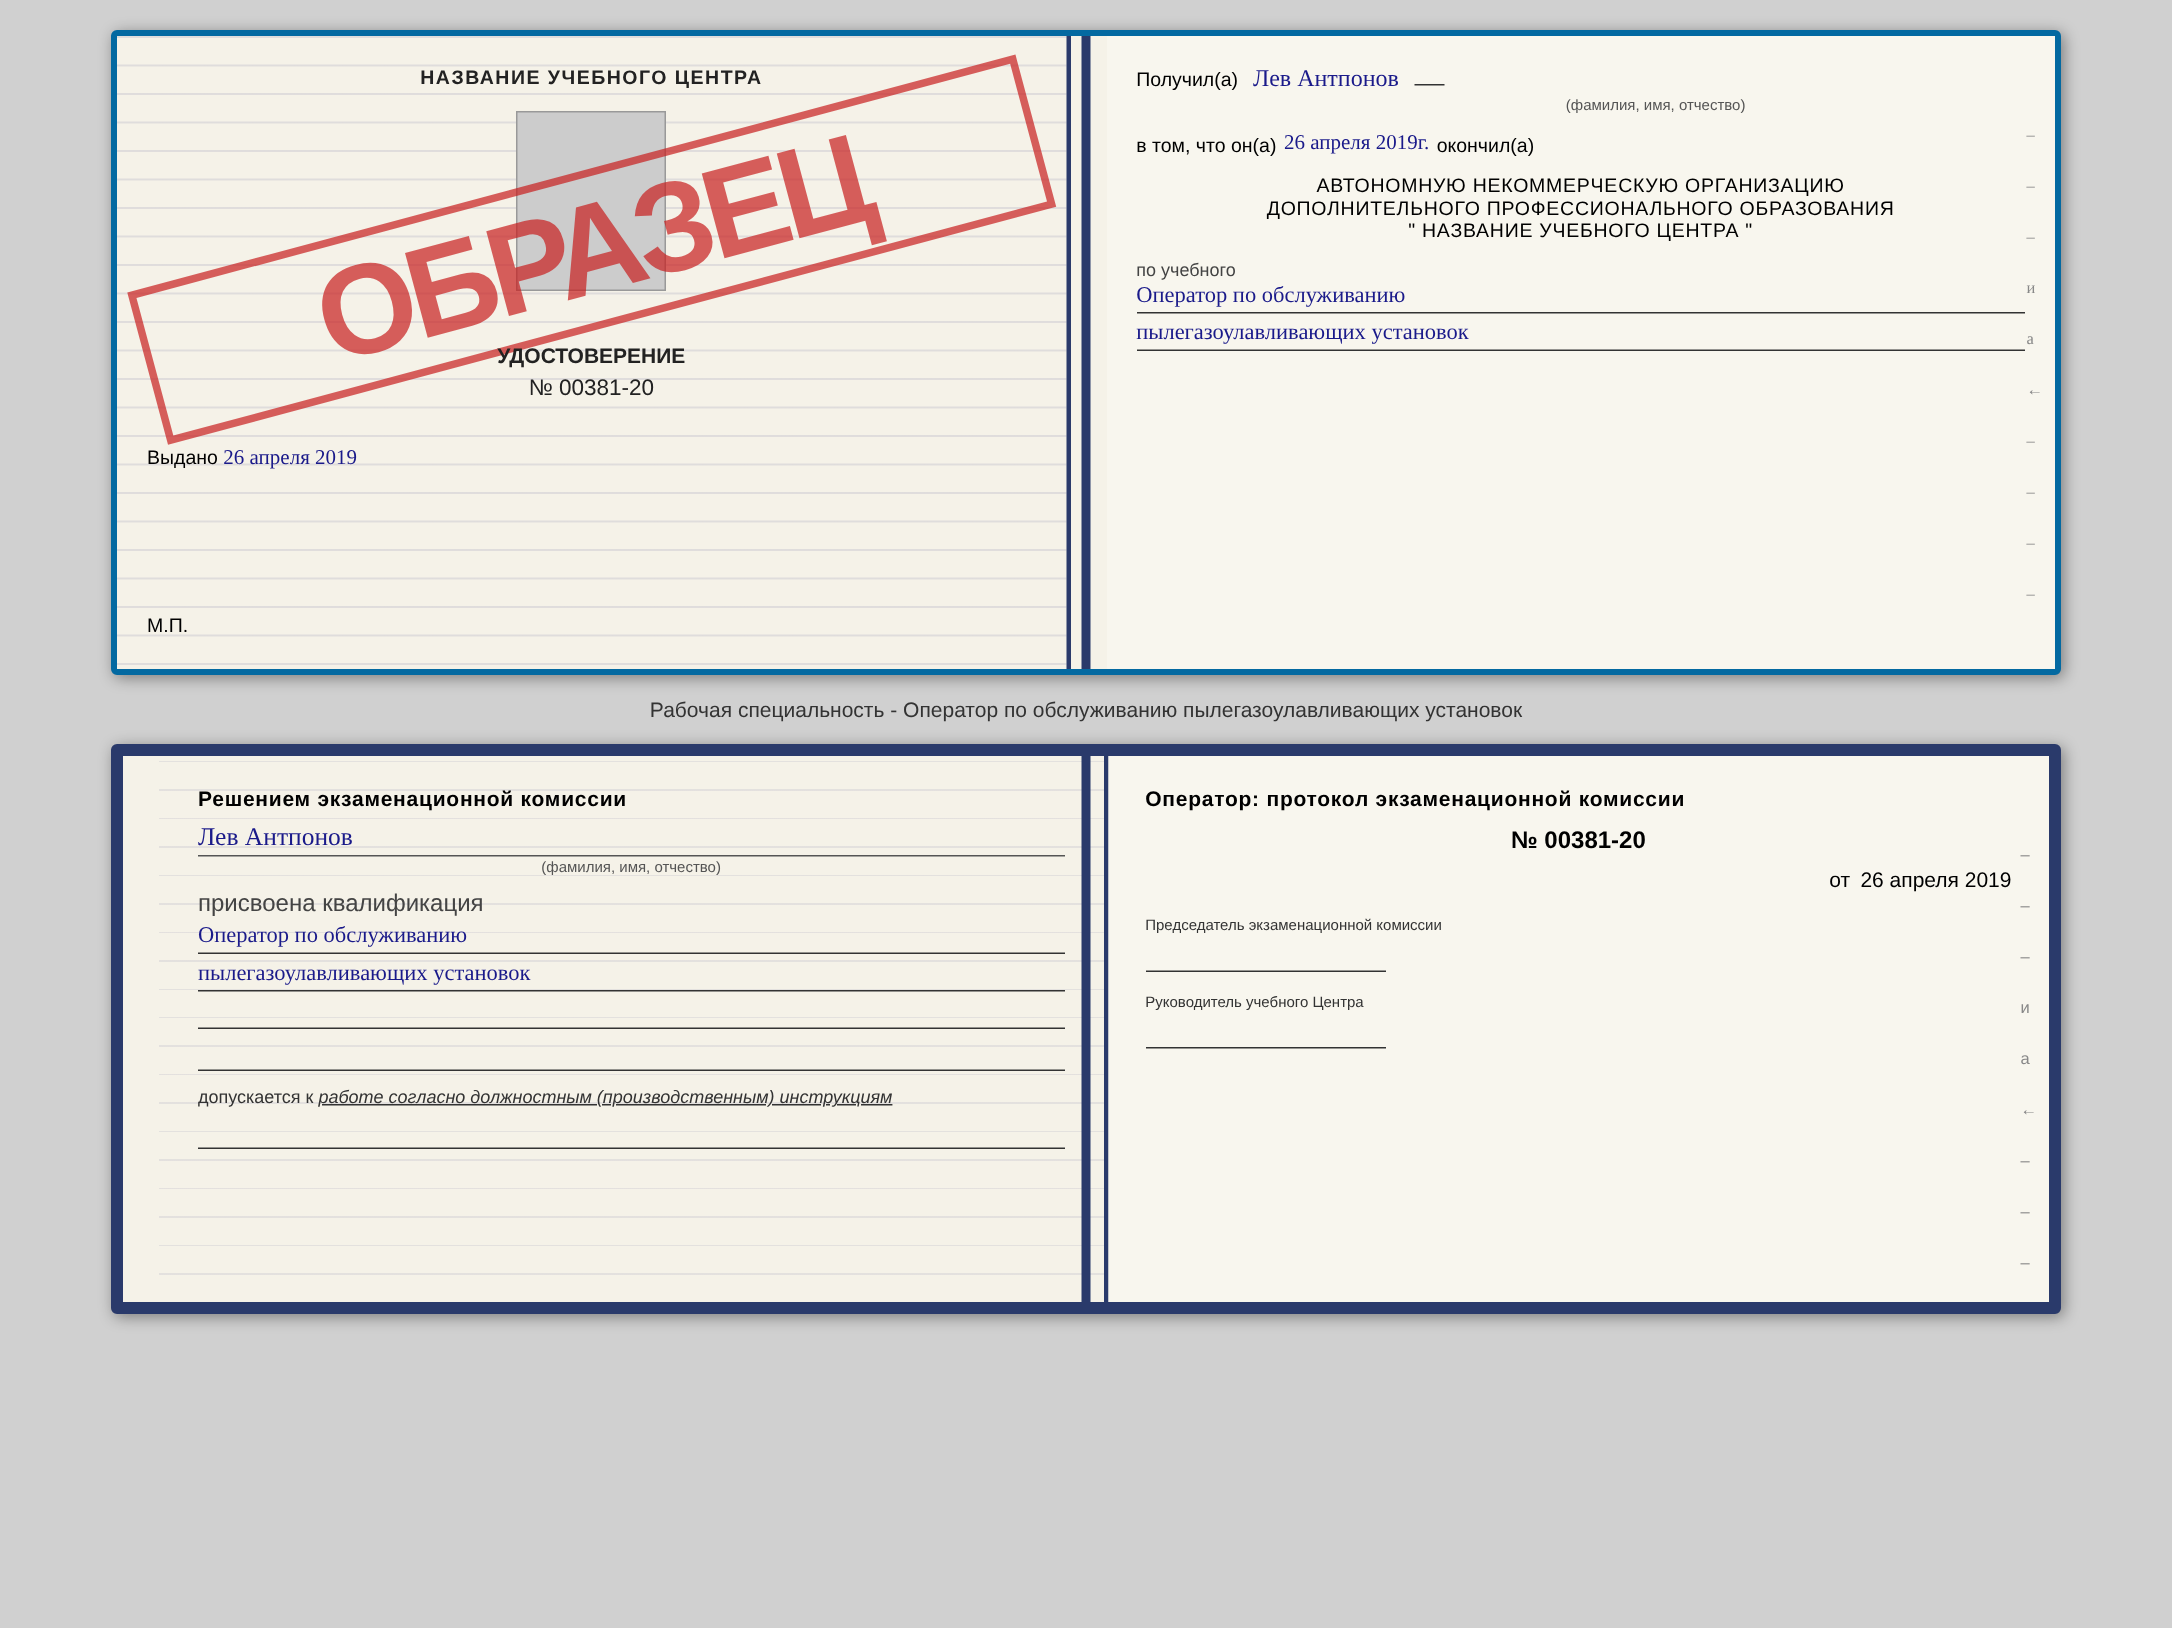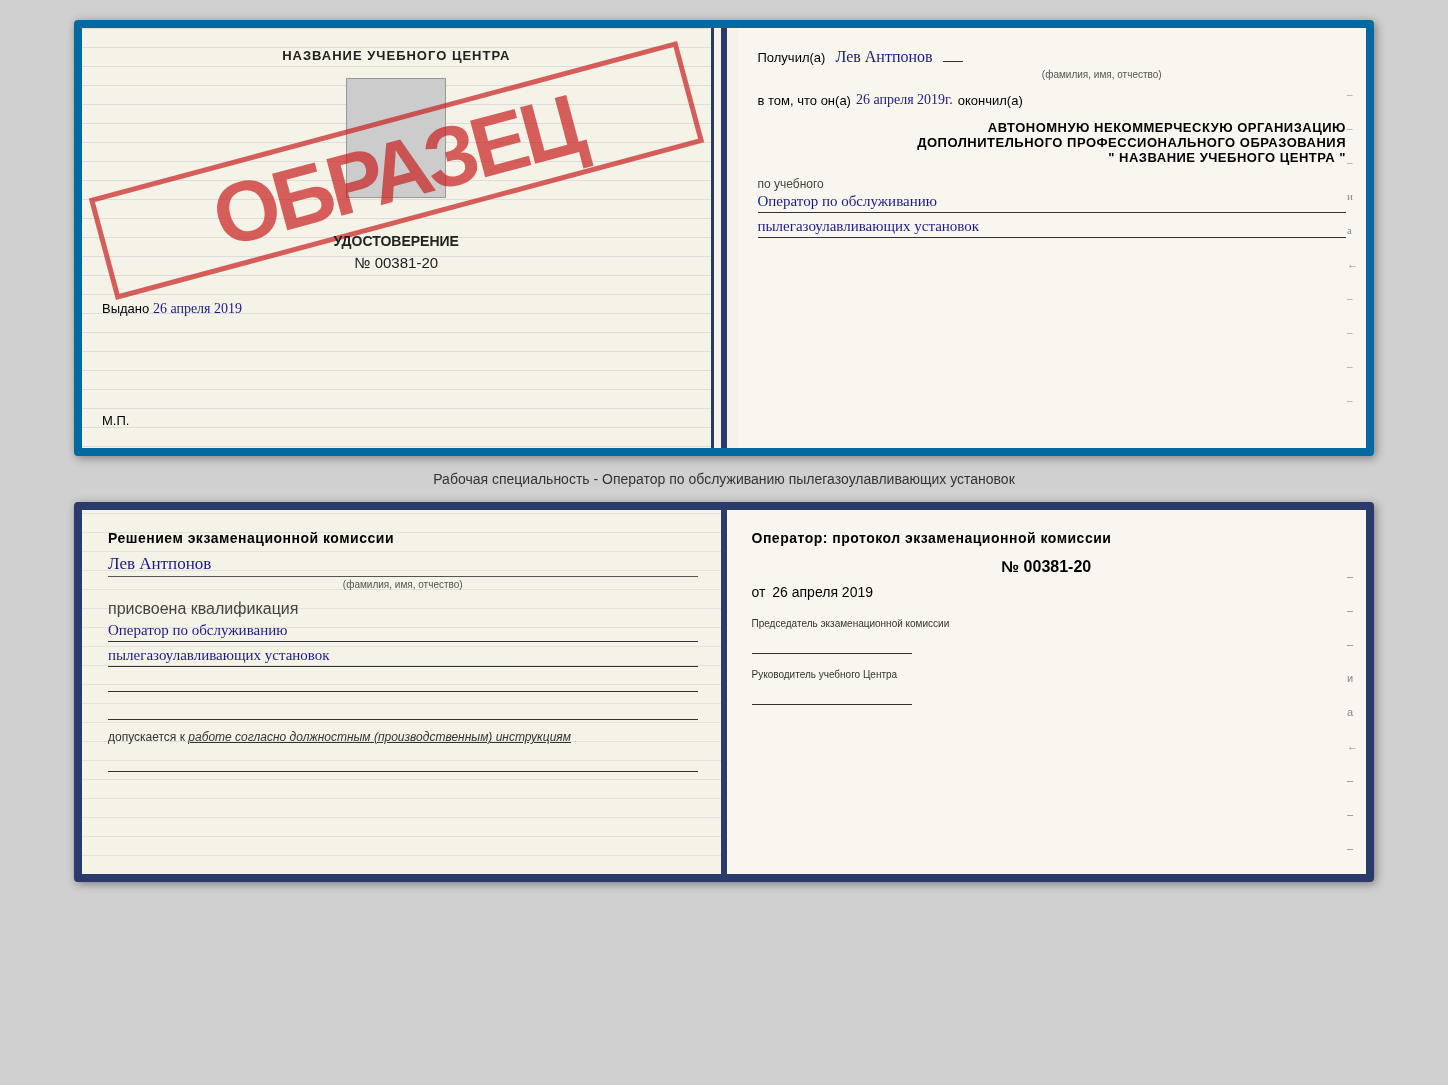--- a/index.html
+++ b/index.html
@@ -20,21 +20,21 @@
       align-items: center;
       width: 100%;
       gap: 10px;
     }
 
     
     .cert-book {
       display: flex;
       width: 1300px;
       background: #f5f2e8;
-      border: 8px solid #0369a1;
+      border: 4px solid #0369a1;
       border-radius: 4px;
       position: relative;
       min-height: 430px;
       box-shadow: 2px 2px 10px rgba(0,0,0,0.4);
     }
 
     .cert-book::before {
       content: '';
       position: absolute;
       left: 50%;
@@ -151,22 +151,22 @@
     .sub-caption {
       font-size: 10px;
       text-align: center;
       color: #555;
       font-family: Arial, sans-serif;
     }
 
     .org-block {
       margin: 12px 0;
       font-size: 13px;
-      text-align: right;
-      font-weight: bold;
+      text-align: center;
+      font-weight: normal;
       letter-spacing: 0.5px;
       font-family: Arial, sans-serif;
     }
 
     .profession-label {
       font-size: 12px;
       color: #444;
       font-family: Arial, sans-serif;
       margin-bottom: 2px;
     }
@@ -219,20 +219,21 @@
       padding: 20px 26px;
       border-right: 3px solid #2a3a6b;
       font-family: Arial, sans-serif;
       background-image: repeating-linear-gradient(
         0deg,
         transparent,
         transparent 18px,
         rgba(100,100,150,0.12) 18px,
         rgba(100,100,150,0.12) 19px
       );
+      margin-left: 24px;
     }
 
     .bottom-right {
       flex: 1;
       padding: 20px 25px;
       font-family: Arial, sans-serif;
       background: #f8f6ee;
     }
 
     .decision-heading {
@@ -301,21 +302,21 @@
 
     .protocol-number {
       font-size: 16px;
       text-align: center;
       margin-bottom: 8px;
       font-weight: bold;
     }
 
     .protocol-date {
       font-size: 14px;
-      text-align: left;
+      text-align: right;
       margin-bottom: 18px;
     }
 
     .signature-label {
       font-size: 10px;
       color: #333;
       margin-bottom: 5px;
     }
 
     .signature-line {

